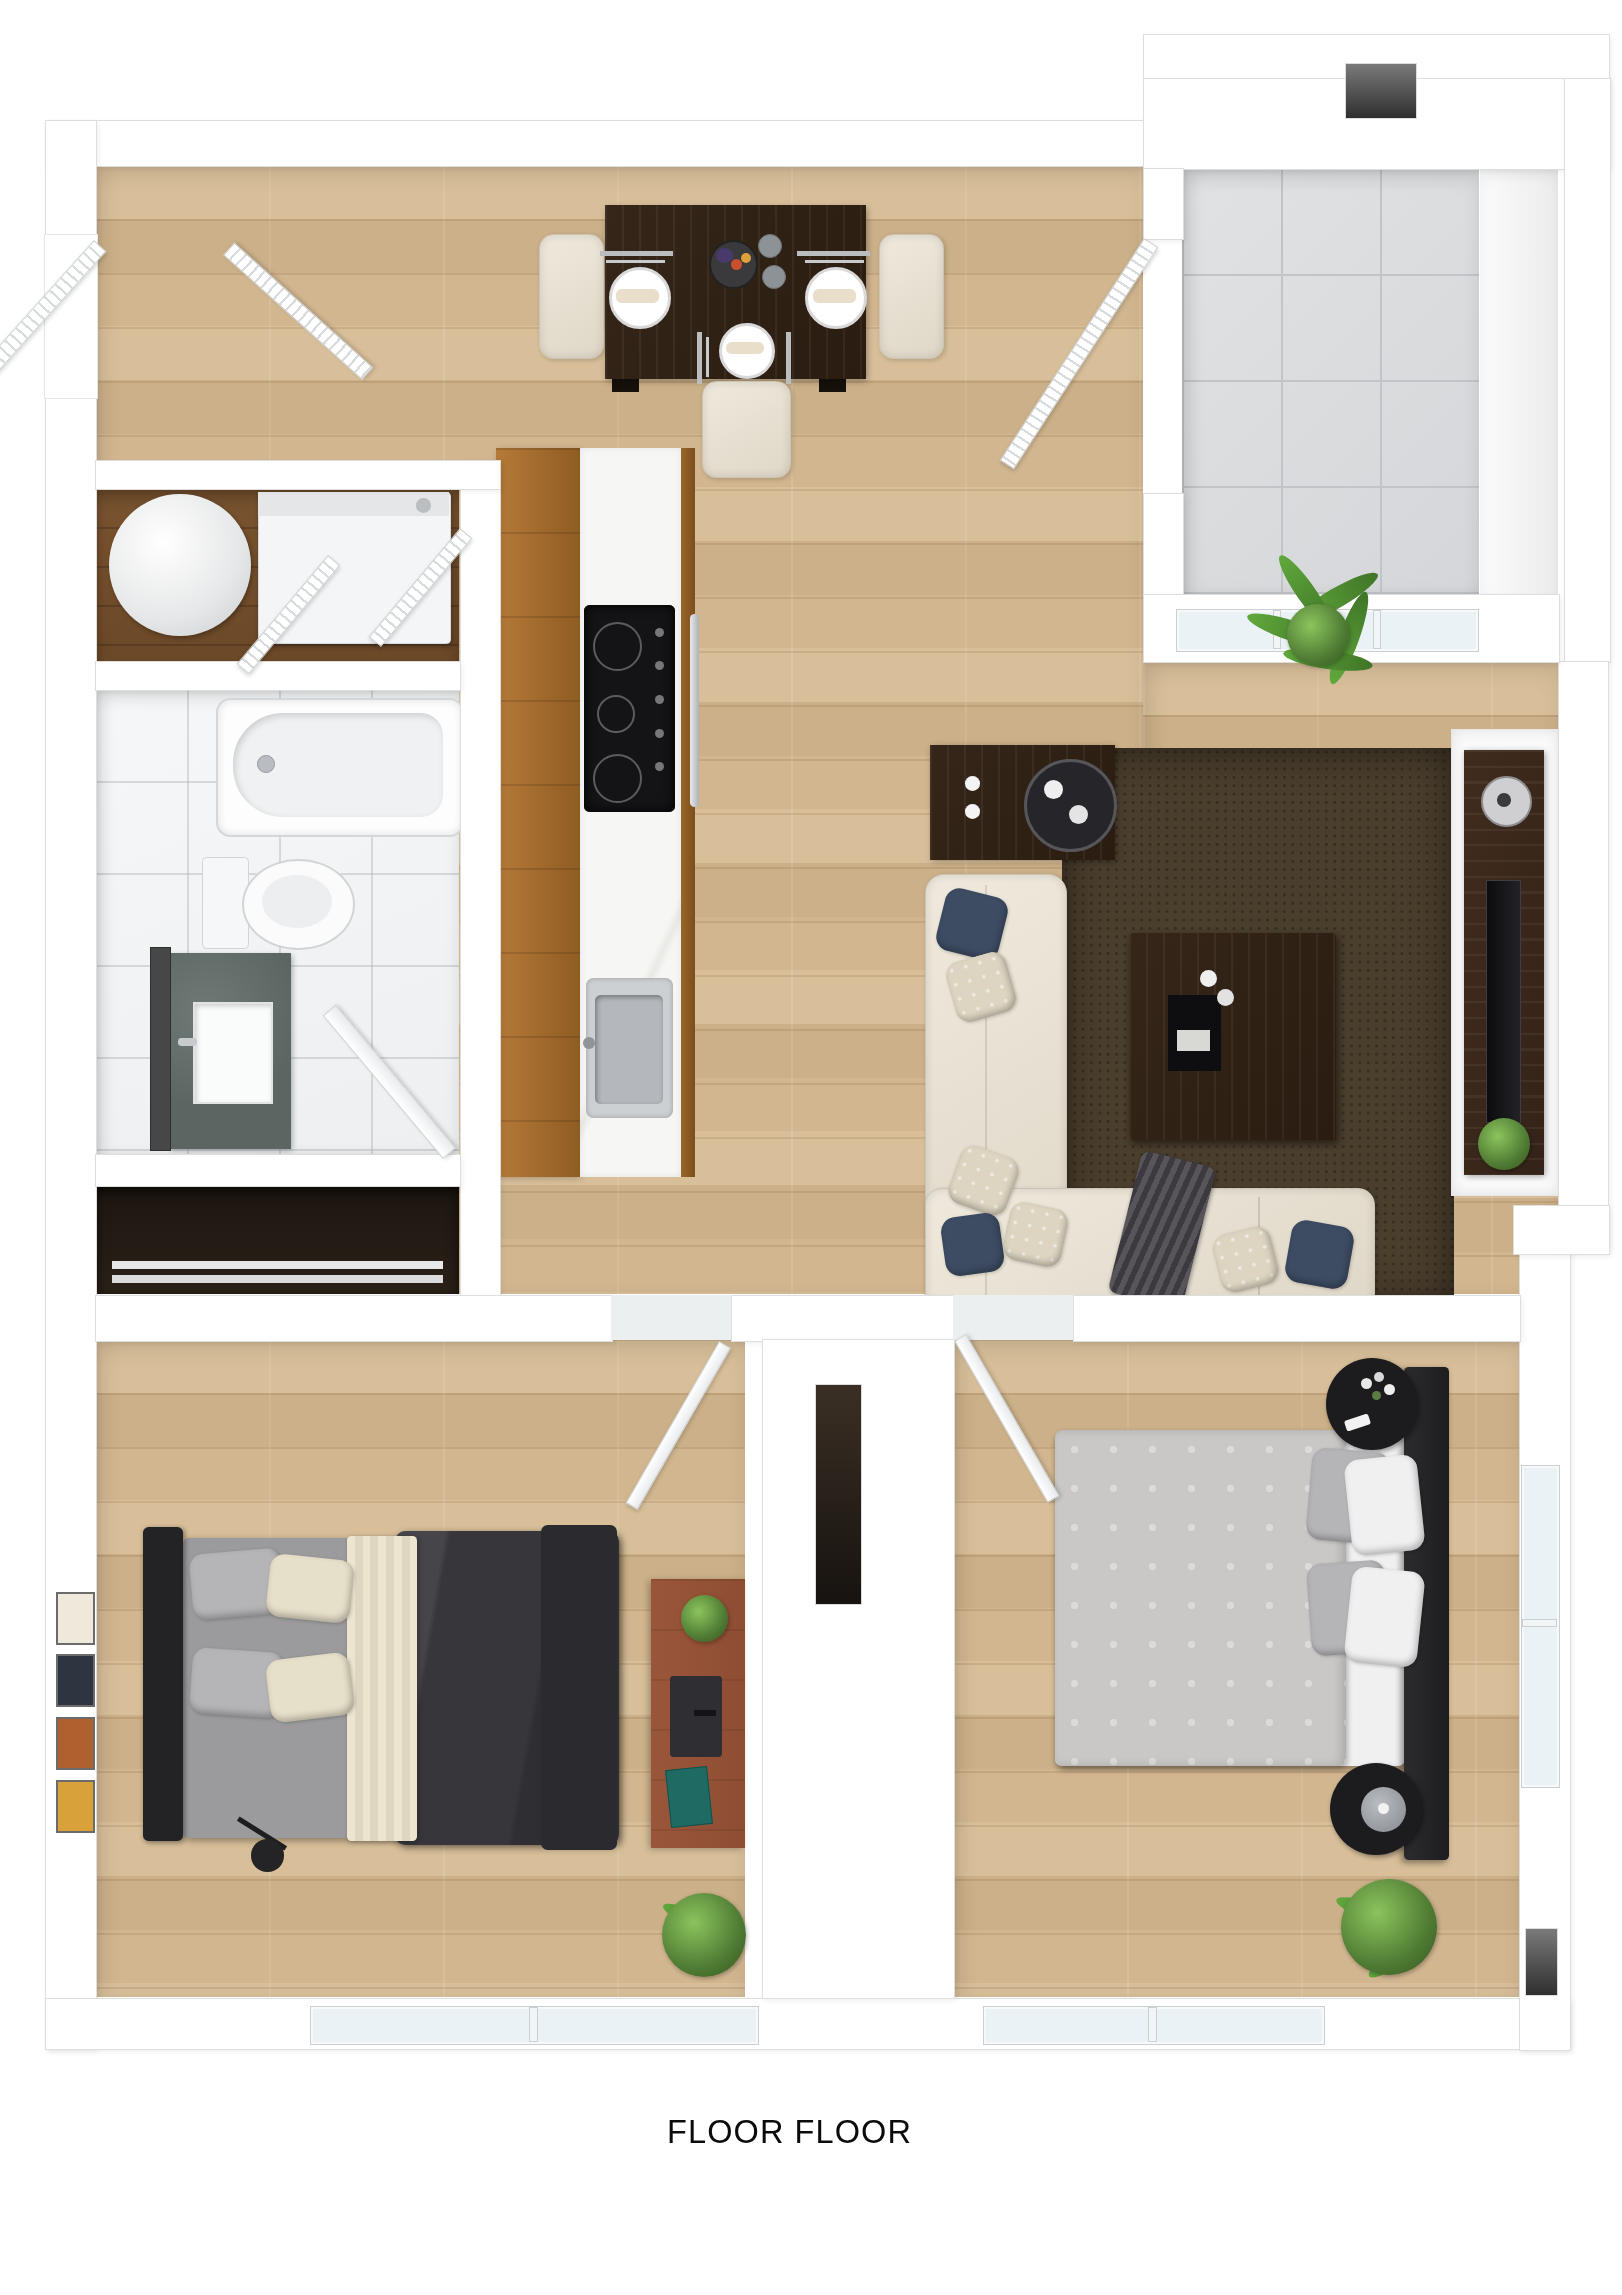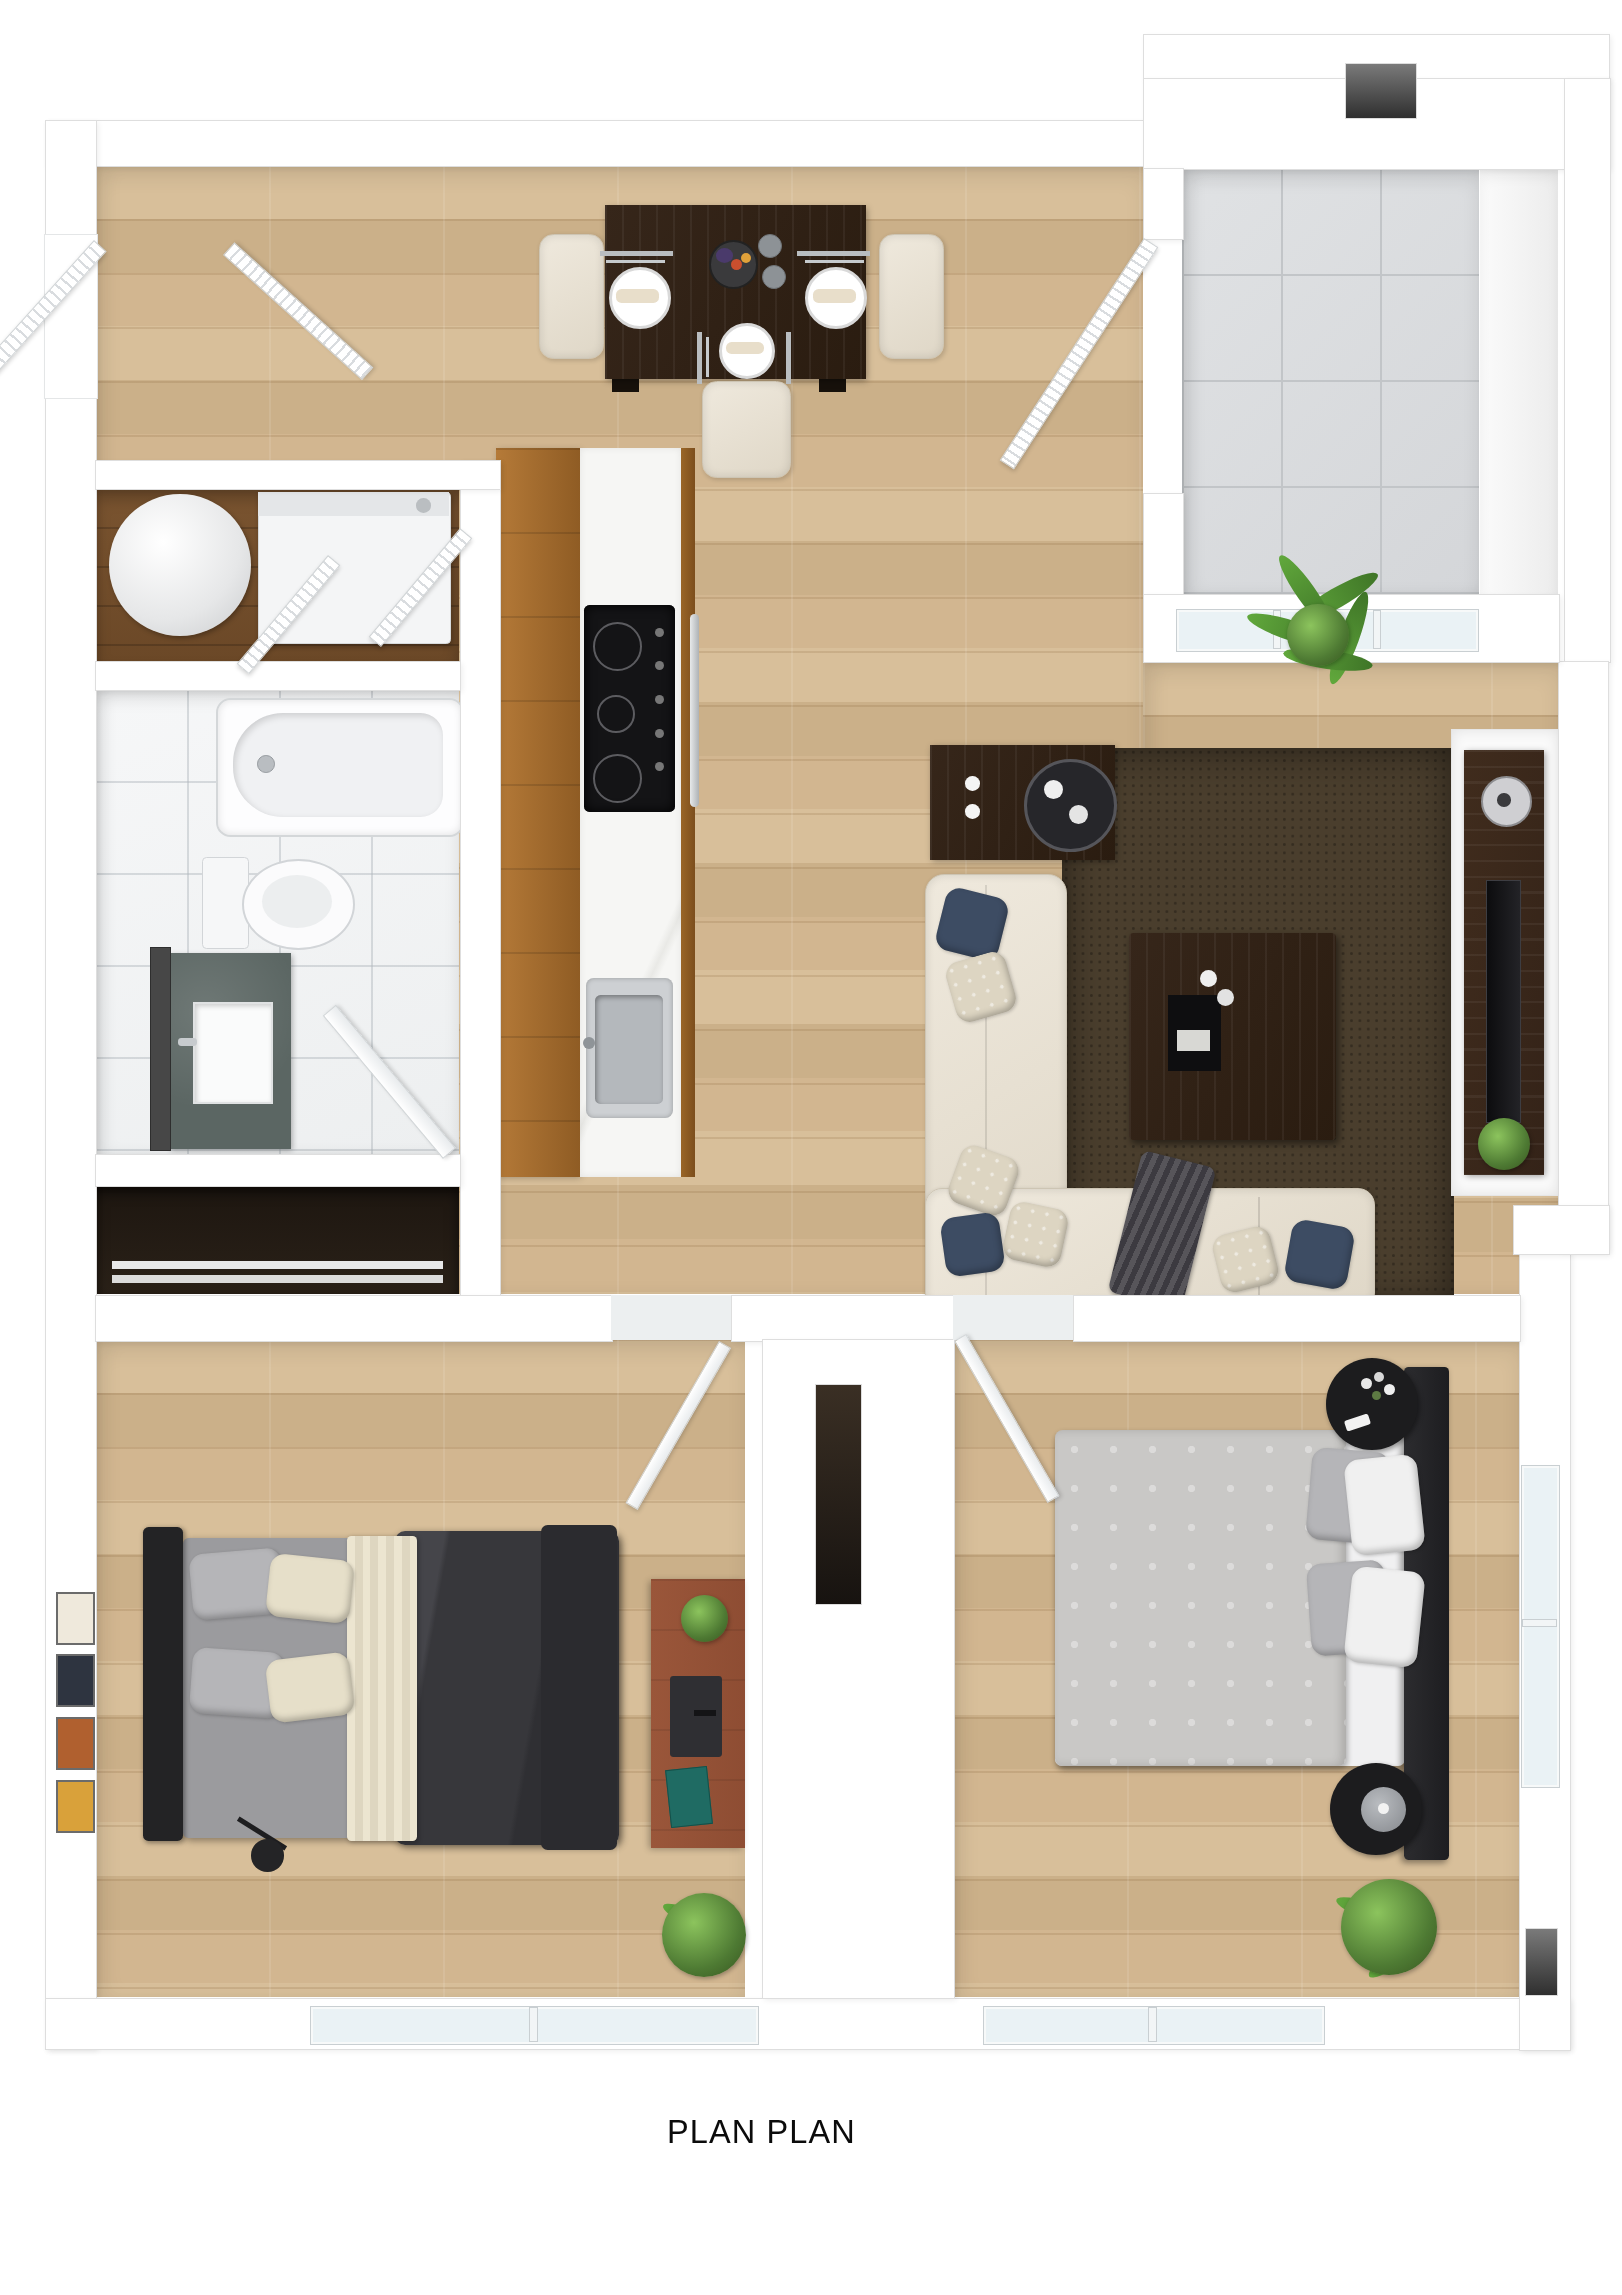--- a/index.html
+++ b/index.html
@@ -283,16 +283,16 @@
   <div class="circle" style="left:1384px;top:1384px;width:11.2px;height:11.2px;background:#eeeeee;z-index:25;"></div>
   <div class="circle" style="left:1372px;top:1391px;width:9px;height:9px;background:#5d7a43;z-index:25;"></div>
   <div class="abs" style="left:1345px;top:1417px;width:25px;height:11.2px;background:#f2f2f2;transform:rotate(-18deg);z-index:25;border-radius:2.2px;"></div>
   <div class="circle" style="left:1330px;top:1763px;width:92px;height:92px;background:#1c1c1e;z-index:24;box-shadow:1.7px 2.2px 5.6px rgba(0,0,0,0.4);"></div>
   <div class="circle" style="left:1361px;top:1787px;width:45px;height:45px;background:radial-gradient(circle at 40% 38%,#b9bcc0,#85888d);z-index:25;"></div>
   <div class="circle" style="left:1378px;top:1803px;width:11.2px;height:11.2px;background:#f2f2f2;z-index:26;"></div>
   <div class="leafspike" style="left:1334px;top:1904px;width:78px;height:18px;transform:rotate(20deg);"></div>
   <div class="leafspike" style="left:1362px;top:1945px;width:78px;height:18px;transform:rotate(-35deg);"></div>
   <div class="plant" style="left:1341px;top:1879px;width:96px;height:96px;"></div>
 
-  <div id="title" style="left:667px;top:2114px;">PLAN PLAN</div>
+  <div id="title" style="left:667px;top:2114px;">FLOOR FLOOR</div>
 
 </div>
 
 
 </body></html>

